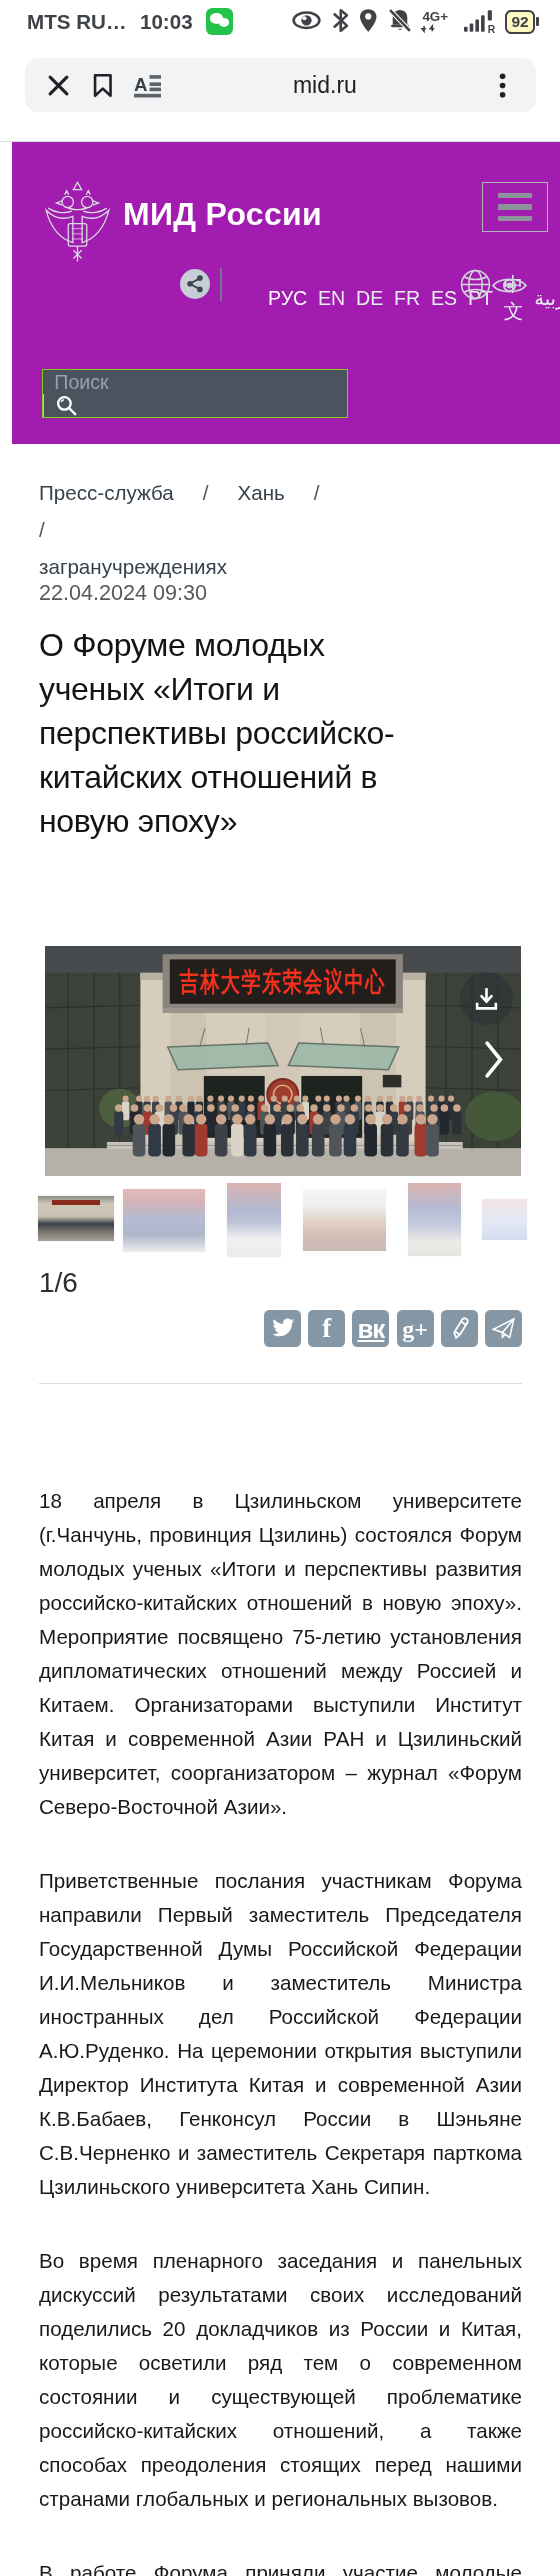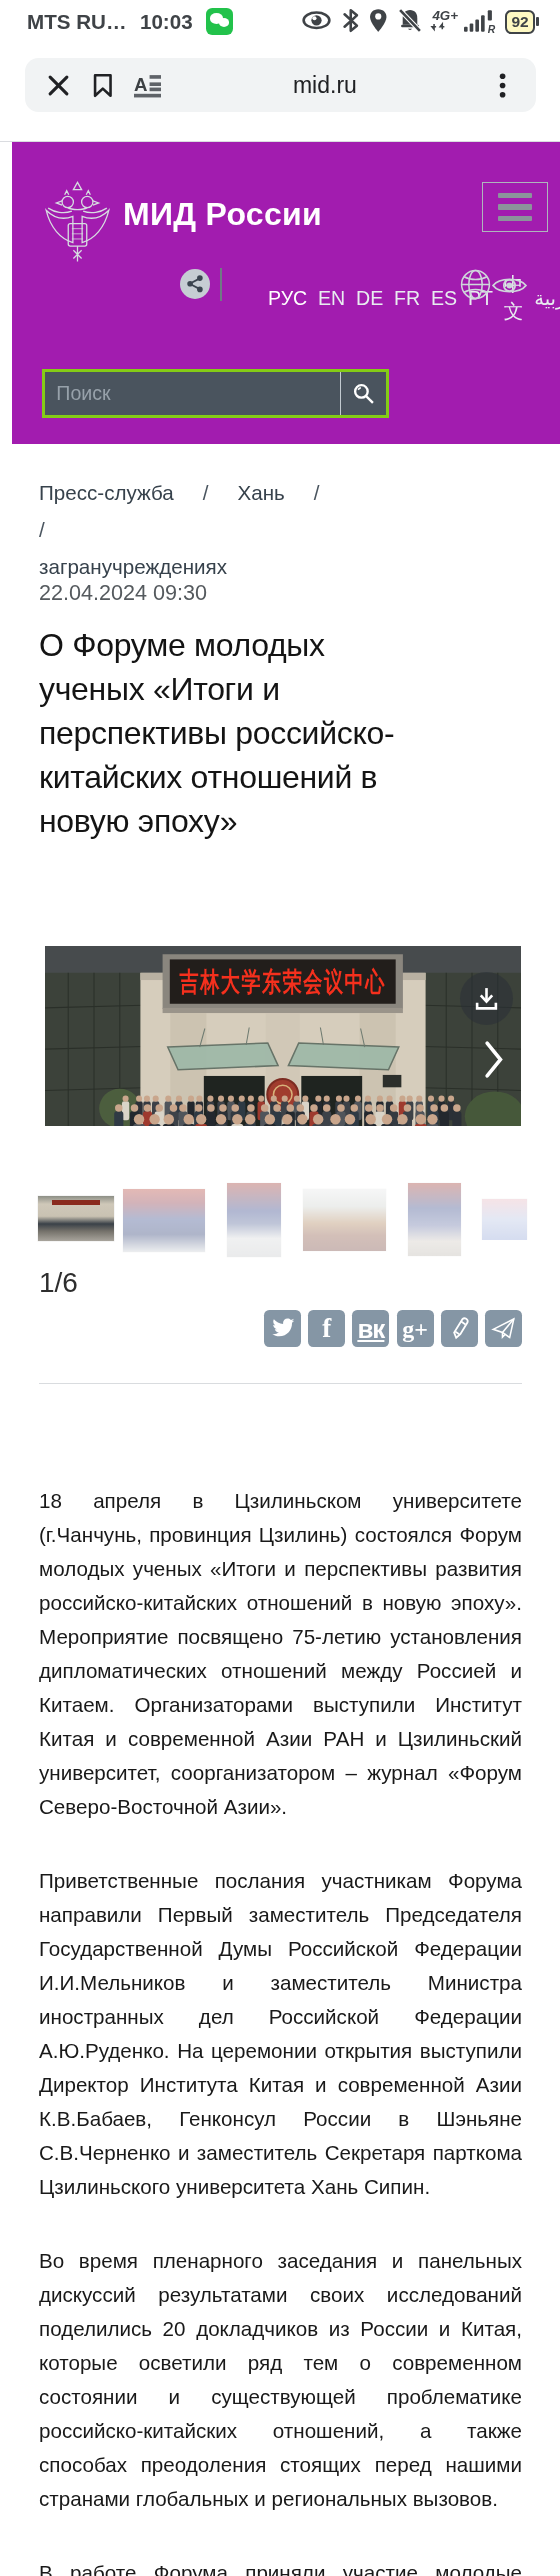--- a/index.html
+++ b/index.html
@@ -39,39 +39,39 @@
   .burger span{display:block;width:34px;height:5.2px;background:#8b949b;border-radius:1px;}
   .share-circle{left:168px;top:127px;width:30px;height:30px;border-radius:50%;background:#c6cdd3;
     display:flex;align-items:center;justify-content:center;}
   .share-divider{left:208px;top:126px;width:1.5px;height:33px;background:#6f7a84;}
   .lang-row{left:256px;top:129px;display:flex;align-items:center;gap:10.8px;color:#e8edf0;font-size:19.6px;}
   .lang-row .lang{cursor:pointer;}
   .lang-row .active{color:#ffffff;}
   .globe-wrap{left:447px;top:126px;}
   .eye-wrap{left:479px;top:132px;}
 
-  .search-box{left:30px;top:227px;width:347px;height:49px;border:3px solid #84cc16;display:flex;
-    box-sizing:border-box;background:#4a545e;}
+  .search-box{left:30px;top:227px;width:306px;height:49px;border:1px solid #84cc16;display:flex;
+    box-sizing:border-box;background:#4a545e;flex-direction:column;}
   .search-input{flex:1;background:transparent;border:none;outline:none;color:#dfe5e9;
     font-size:19.6px;padding:0 11.3px;font-family:inherit;min-width:0;}
   .search-input::placeholder{color:#97a1aa;}
   .search-btn{width:45px;border-left:1px solid #c2cad0;display:flex;align-items:center;justify-content:center;background:transparent;}
 
   
   .breadcrumbs{top:474px;left:39px;width:483px;color:#37424c;font-size:20.6px;line-height:37px;}
   .bc-line1{display:flex;gap:29px;}
   .bc-line2{display:flex;justify-content:space-between;}
   .bc-sep{color:#4a555f;}
 
   .pub-date{top:580px;left:39px;color:#555a5e;font-size:21.6px;}
 
   .article-title{top:623px;left:39px;width:361px;color:#141414;font-size:32px;line-height:44px;letter-spacing:-0.3px;}
 
   
-  .photo{top:946px;left:45px;width:476px;height:180px;background:#15803d;overflow:hidden;}
+  .photo{top:946px;left:45px;width:476px;height:230px;background:#15803d;overflow:hidden;}
   .photo svg{display:block;}
   .dl-btn{position:absolute;top:26px;right:8.2px;width:53px;height:53px;border-radius:50%;
     background:rgba(42,48,54,0.55);display:flex;align-items:center;justify-content:center;}
   .next-btn{position:absolute;top:93px;right:15.5px;width:23px;height:41px;display:flex;align-items:center;justify-content:center;}
 
   
   .thumbs{top:1183px;left:0;width:561px;height:77px;}
   .thumb{position:absolute;box-shadow:0 0 0 0.5px rgba(0,0,0,0.08);}
   .thumb.faded{opacity:0.38;}
   .t1{left:38px;top:13.4px;width:76px;height:45px;
@@ -138,21 +138,21 @@
     </span>
     <span>
       <svg width="24" height="25" viewBox="0 0 46 48">
           <path d="M23 4 C14 4 9 11 9 19 L9 32 L37 32 L37 19 C37 11 32 4 23 4 Z" fill="#3f4347"></path>
           <rect x="6" y="32" width="34" height="5" rx="2" fill="#3f4347"></rect>
           <path d="M19 40 a5 5 0 0 0 8 0 z" fill="#3f4347"></path>
           <line x1="4" y1="4" x2="42" y2="44" stroke="#ffffff" stroke-width="9"></line>
           <line x1="4" y1="4" x2="42" y2="44" stroke="#3f4347" stroke-width="5"></line>
         </svg>
     </span>
-    <span style="display:flex;align-items:flex-start;gap:6px;font-style:italic;">
+    <span style="display:flex;align-items:center;gap:16px;">
       <span style="display:flex;flex-direction:column;align-items:flex-start;line-height:0.9;">
         <span class="sig-label">4G+</span>
         <svg width="17.5" height="9.3" viewBox="0 0 34 18">
             <polyline points="4,4 4,14 0,9 8,9" fill="none" stroke="#3f4347" stroke-width="3"></polyline>
             <polyline points="20,14 20,4 16,9 24,9" fill="none" stroke="#3f4347" stroke-width="3"></polyline>
           </svg>
       </span>
       <svg width="31" height="25" viewBox="0 0 60 48">
         <rect x="0" y="34" width="7" height="10" rx="2" fill="#3f4347"></rect>
         <rect x="11" y="28" width="7" height="16" rx="2" fill="#3f4347"></rect>

